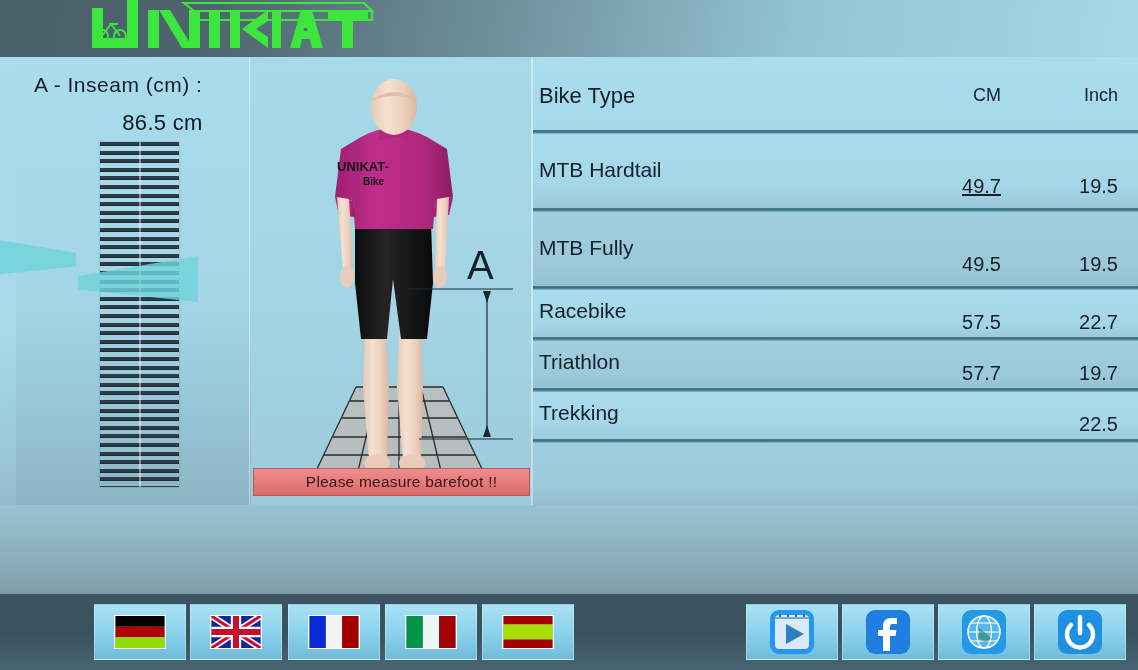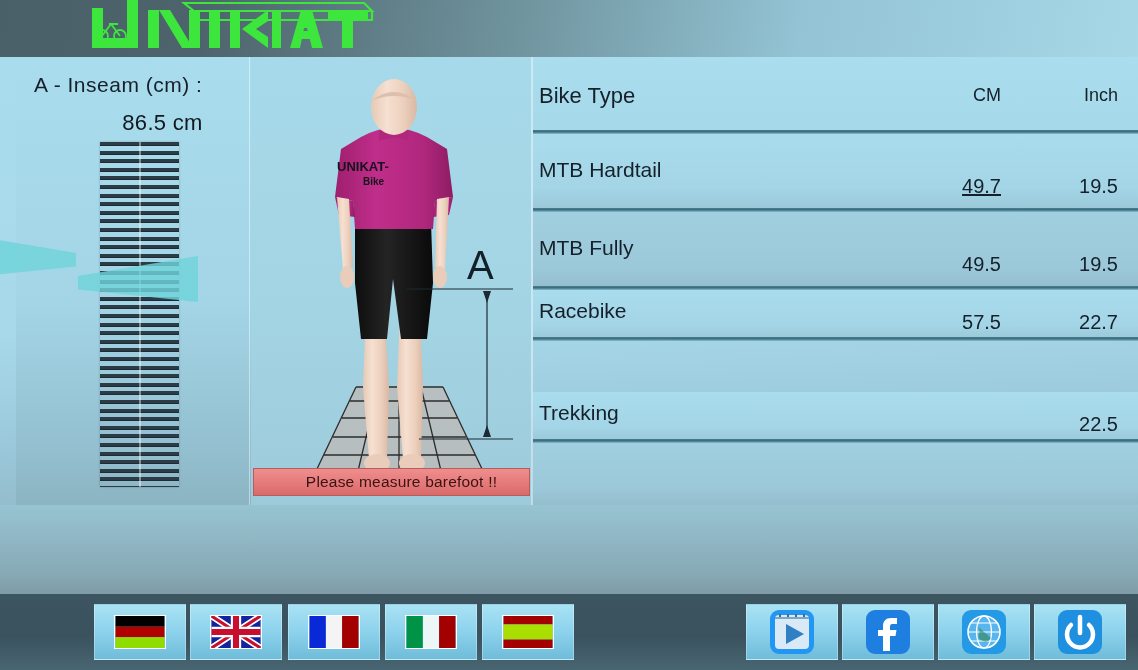--- a/index.html
+++ b/index.html
@@ -308,20 +308,26 @@
         <div class="sep"></div>
       </div>
 
       <div class="trow" style="top:233px;height:51px;">
         <div class="c-type" style="top:9px;">Racebike</div>
         <div class="c-cm" style="top:21px;">57.5</div>
         <div class="c-in" style="top:21px;">22.7</div>
         <div class="sep"></div>
       </div>
 
+      <div class="trow alt" style="top:284px;height:51px;">
+        <div class="c-type" style="top:9px;">Triathlon</div>
+        <div class="c-cm" style="top:21px;">57.7</div>
+        <div class="c-in" style="top:21px;">19.7</div>
+        <div class="sep"></div>
+      </div>
 
       <div class="trow" style="top:335px;height:51px;">
         <div class="c-type" style="top:9px;">Trekking</div>
         <div class="c-cm" style="top:21px;margin-top:36px;">54.5</div>
         <div class="c-in" style="top:21px;">22.5</div>
         <div class="sep"></div>
       </div>
 
       <div class="trow alt" style="top:386px;height:62px;"></div>
     </div>

